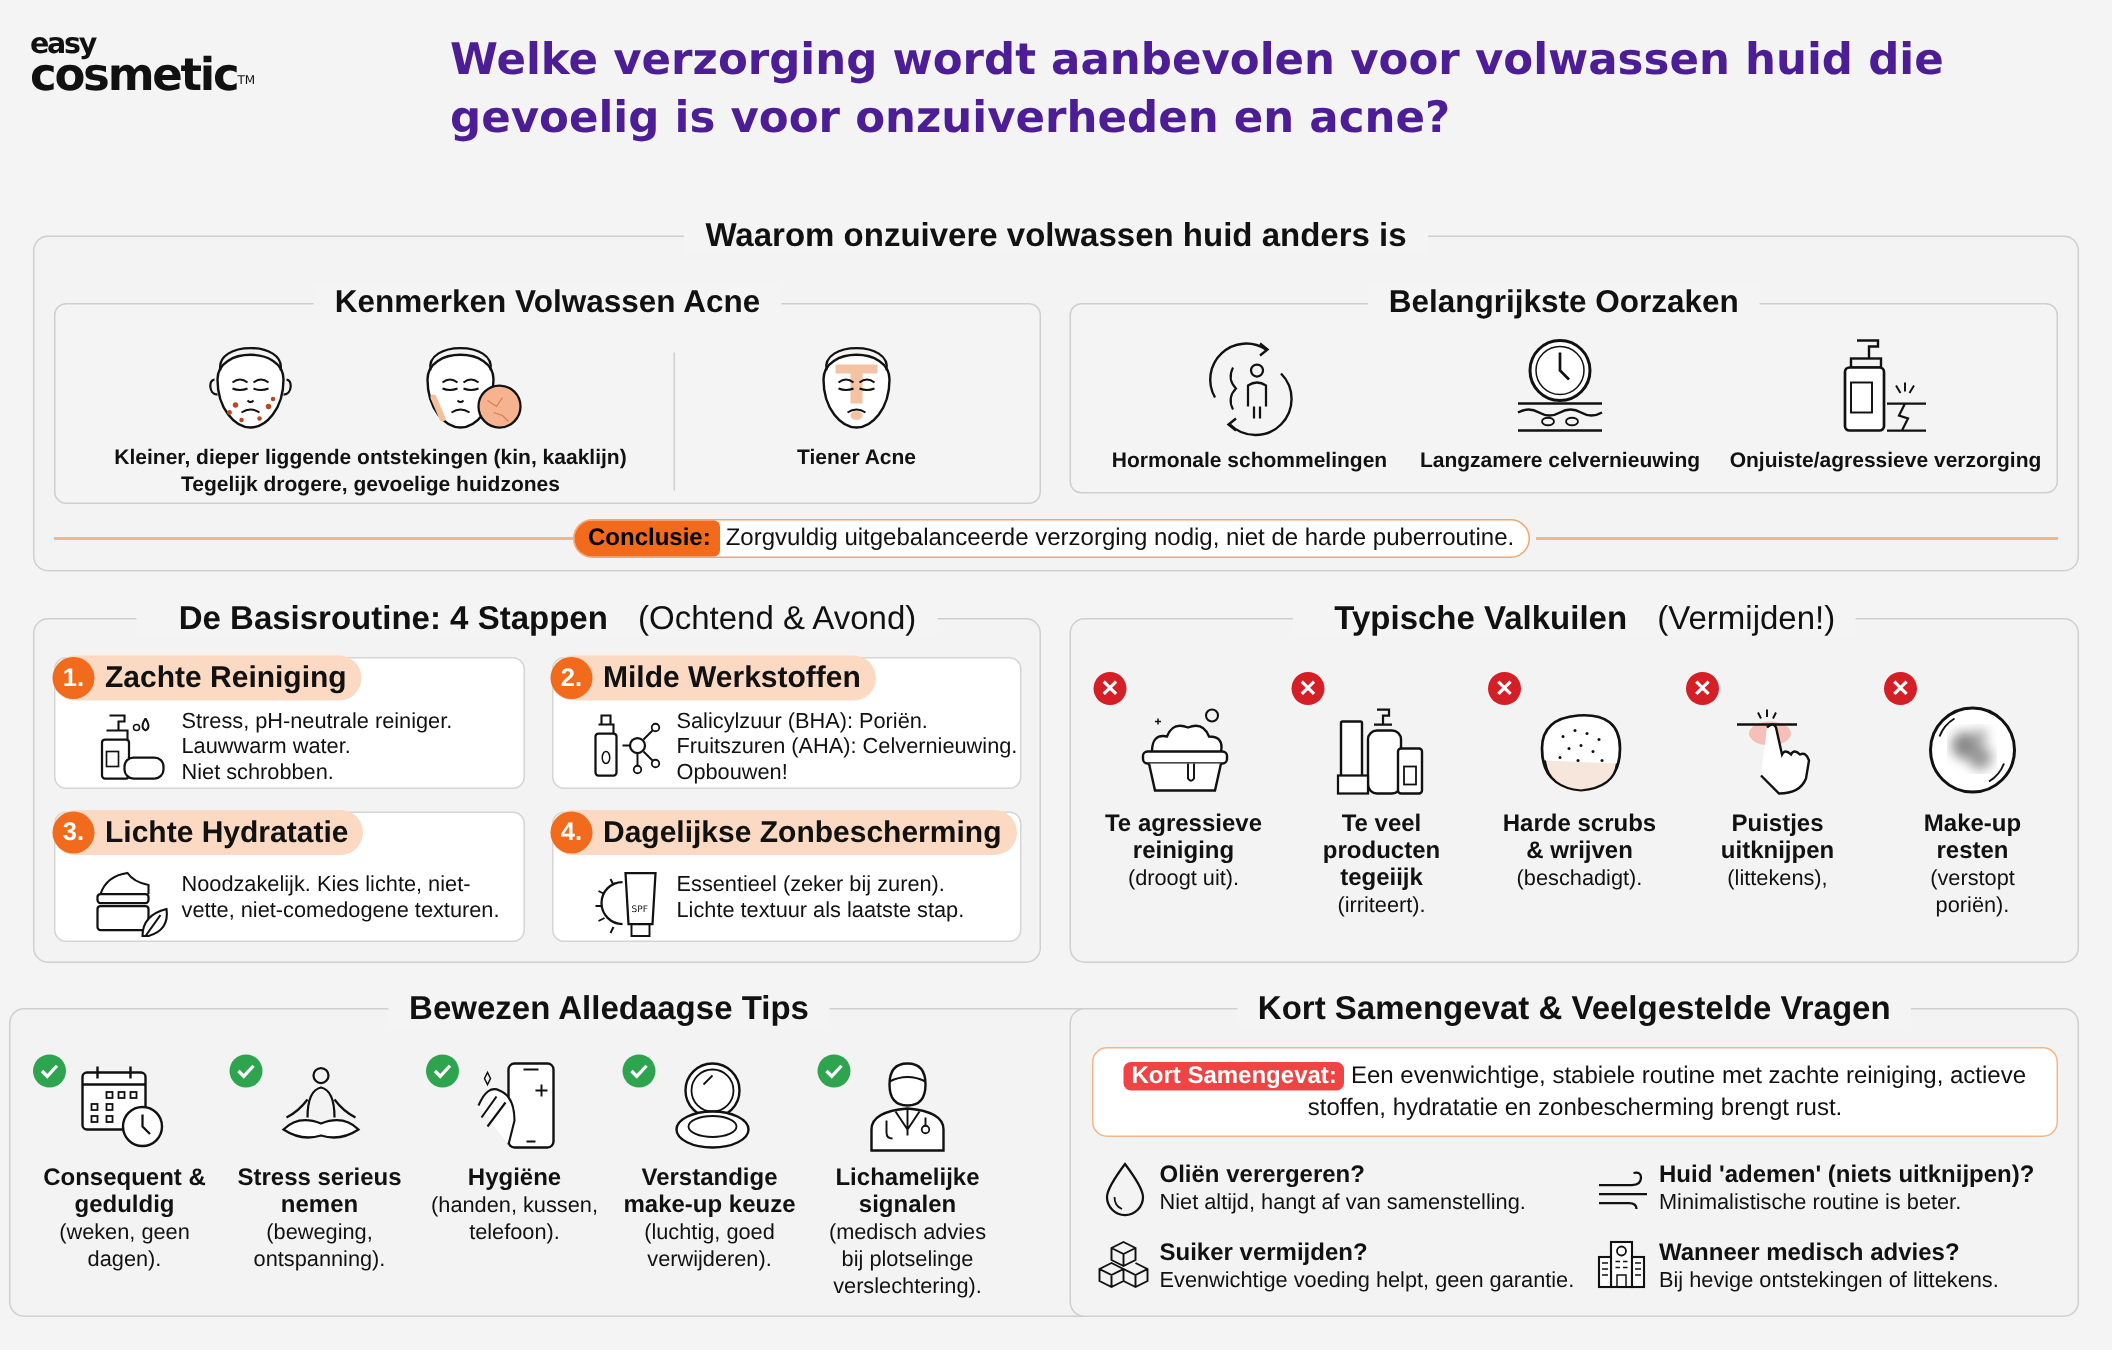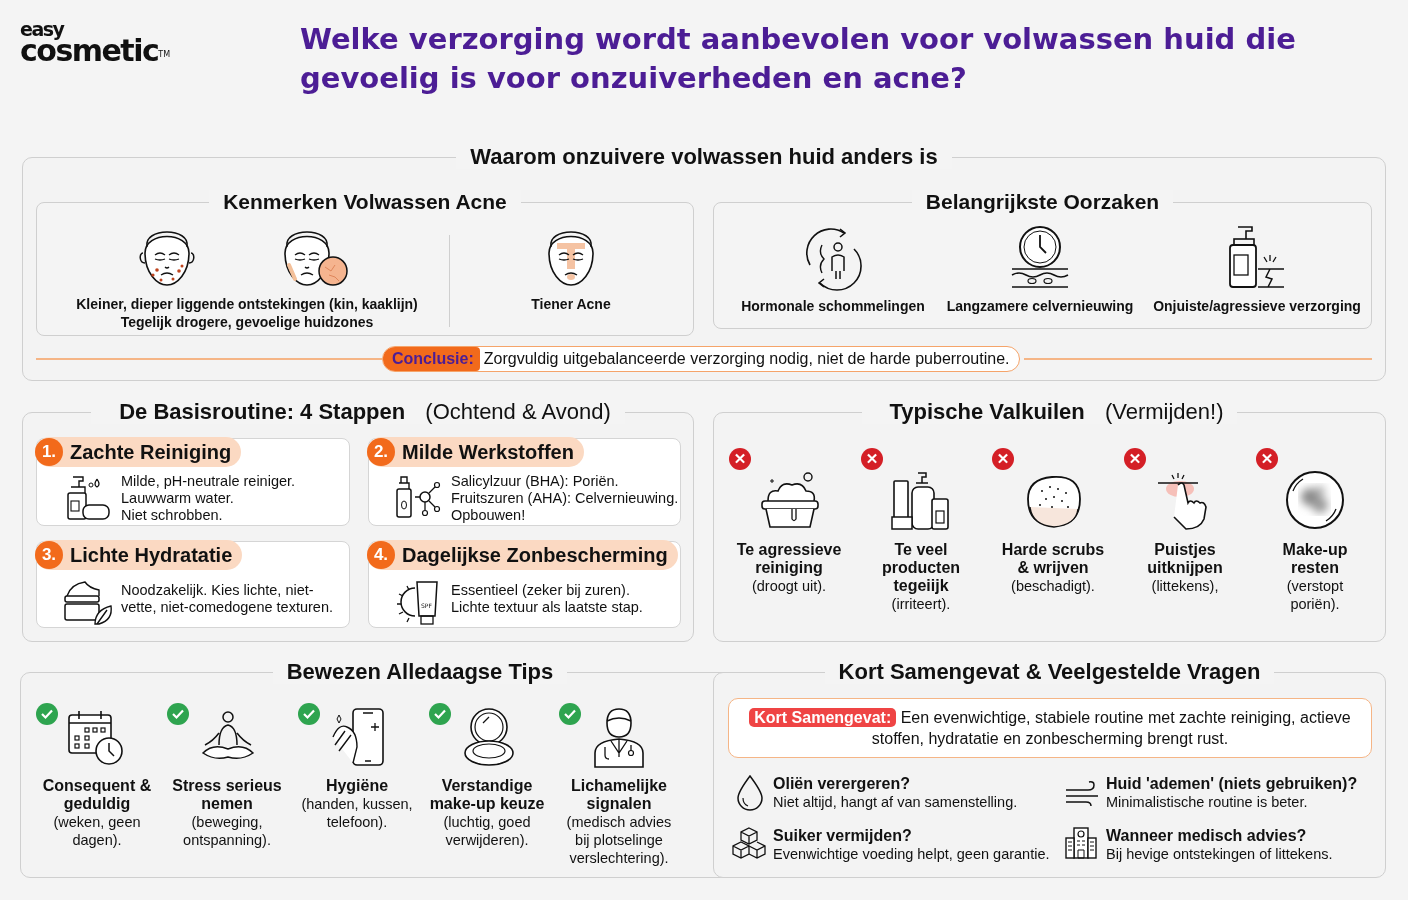--- a/index.html
+++ b/index.html
@@ -41,21 +41,21 @@
   .subpanel .panel-title { top: -13px; }
   .subpanel .panel-title span { font-size: 21px; background: #f4f4f4; }
   .icon { position: absolute; }
   .caption { position: absolute; text-align: center; font-size: 14px; font-weight: bold; line-height: 18px; }
   .conclusion {
     position: absolute; left: 382px; top: 346px; height: 26px;
     border: 1.5px solid #f5a46a; border-radius: 13px; background: #fff;
     display: flex; align-items: center; padding-right: 10px; font-size: 16px;
   }
   .conclusion .badge {
-    background: #f26a1b; color: #4c1d95; font-weight: bold; height: 100%;
+    background: #f26a1b; color: #000000; font-weight: bold; height: 100%;
     padding: 0 6px 0 9px; border-radius: 12px 4px 4px 12px; display: flex; align-items: center;
   }
   .conclusion .txt { padding-left: 4px; }
   .hline { position: absolute; height: 1.5px; background: #f5b586; }
   .step {
     position: absolute; background: #fff; border: 1.5px solid #d5d5d5; border-radius: 8px;
   }
   .step-head {
     position: absolute; left: -2px; top: -2px; height: 30px;
     background: #fbd9c2; border-radius: 15px; display: flex; align-items: center; padding-right: 10px;
@@ -191,21 +191,21 @@
     </div>
   <svg class="icon" style="left:28px;top:36px" width="48" height="46" viewBox="0 0 48 46">
     <path d="M8 2 h10 v4 h-4 v6 M6 12 h14 v6" fill="none" stroke="#111" stroke-width="1.4"></path>
     <rect x="3" y="18" width="18" height="26" rx="2" fill="#fff" stroke="#111" stroke-width="1.5"></rect>
     <rect x="6" y="26" width="8" height="10" fill="none" stroke="#111" stroke-width="1.1"></rect>
     <path d="M32 4 q-4 6 0 8 q4 -2 0 -8" fill="none" stroke="#111" stroke-width="1.3"></path>
     <circle cx="26" cy="10" r="2" fill="none" stroke="#111" stroke-width="1"></circle>
     <rect x="18" y="30" width="26" height="14" rx="6" fill="#fff" stroke="#111" stroke-width="1.5"></rect>
   </svg>
   <div class="step-body" style="left:84px;top:34px;">
-    <div>Milde, pH-neutrale reiniger.</div>
+    <div>Stress, pH-neutrale reiniger.</div>
     <div>Lauwwarm water.</div>
     <div>Niet schrobben.</div>
   </div>
 </div>
 
 <div class="step" style="left:368px;top:438px;width:313px;height:88px;">
   <div class="step-head">
       <div class="step-num">2.</div>
       <div class="step-title">Milde Werkstoffen</div>
     </div>
@@ -345,21 +345,21 @@
     <span>(littekens),</span>
   </div>
   <div class="pit-caption" style="left:536px;top:128px;width:130px;">
     <b>Make-up</b>
     <b>resten</b>
     <div>(verstopt</div>
     <div>poriën).</div>
   </div>
 </div>
 
-<div class="panel" style="left:20px; top:672px; width:800px; height:206px;">
+<div class="panel" style="left:6px; top:672px; width:800px; height:206px;">
   <div class="panel-title"><span>Bewezen Alledaagse Tips</span></div>
 
   <div class="check-badge" style="left:15px;top:30px;">
       <svg width="12" height="10" viewBox="0 0 12 10">
         <path d="M1 5 l3.5 3.5 L11 1.5" fill="none" stroke="#fff" stroke-width="2.2"></path>
       </svg>
     </div>
   <div class="check-badge" style="left:146px;top:30px;">
       <svg width="12" height="10" viewBox="0 0 12 10">
         <path d="M1 5 l3.5 3.5 L11 1.5" fill="none" stroke="#fff" stroke-width="2.2"></path>
@@ -469,21 +469,21 @@
 </svg>
 <div class="faq" style="left:773px;top:774px;">
   <div class="q">Oliën verergeren?</div>
   <div class="a">Niet altijd, hangt af van samenstelling.</div>
 </div>
 
 <svg class="icon" style="left:1064px;top:780px" width="36" height="28" viewBox="0 0 36 28">
   <path d="M2 10 h22 q6 0 6 -5 q0 -4 -5 -3 M2 16 h32 M2 22 h20 q5 0 5 4" fill="none" stroke="#111" stroke-width="1.5"></path>
 </svg>
 <div class="faq" style="left:1106px;top:774px;">
-  <div class="q">Huid 'ademen' (niets gebruiken)?</div>
+  <div class="q">Huid 'ademen' (niets uitknijpen)?</div>
   <div class="a">Minimalistische routine is beter.</div>
 </div>
 
 <svg class="icon" style="left:732px;top:826px" width="34" height="34" viewBox="0 0 34 34">
   <path d="M17 2 l8 4 v8 l-8 4 l-8 -4 v-8z M9 6 l8 4 l8 -4 M17 10 v8" fill="none" stroke="#111" stroke-width="1.3"></path>
   <path d="M9 16 l8 4 v8 l-8 4 l-8 -4 v-8z M1 20 l8 4 l8 -4 M9 24 v8" fill="none" stroke="#111" stroke-width="1.3"></path>
   <path d="M25 16 l8 4 v8 l-8 4 l-8 -4 M17 20 l8 4 l8 -4 M25 24 v8" fill="none" stroke="#111" stroke-width="1.3"></path>
 </svg>
 <div class="faq" style="left:773px;top:826px;">
   <div class="q">Suiker vermijden?</div>

